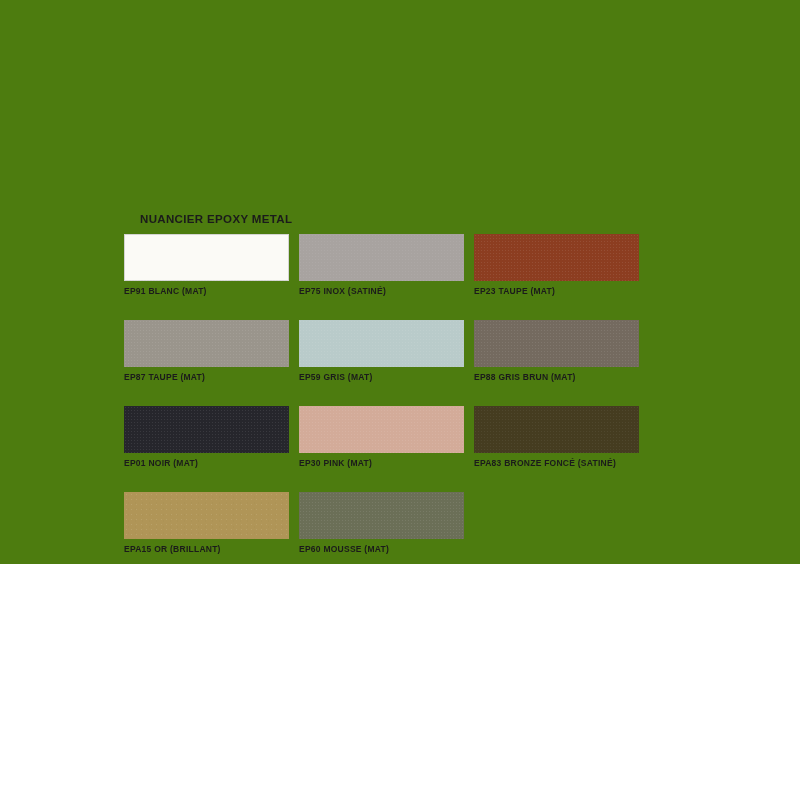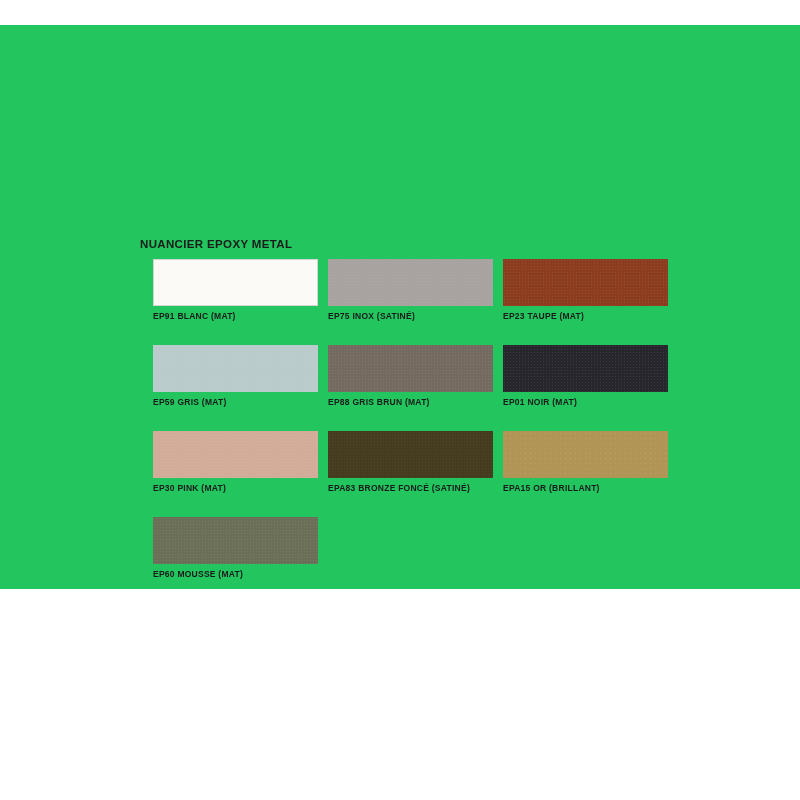--- a/index.html
+++ b/index.html
@@ -12,41 +12,40 @@
     height: 800px;
     overflow: hidden;
     font-family: "Liberation Sans", sans-serif;
     -webkit-font-smoothing: antialiased;
   }
 
   #sheet {
     position: relative;
     width: 800px;
     height: 564px;
-    background: #22c55e;
-    margin-top: 25px;
+    background: #4d7c0f;
   }
 
   
   #chart-title {
     position: absolute;
     left: 140px;
     top: 212px;
     font-size: 11.5px;
     font-weight: bold;
     letter-spacing: 0.35px;
     color: #1b1b1b;
     white-space: nowrap;
     line-height: 14px;
   }
 
   
   #swatch-grid {
     position: absolute;
-    left: 153px;
+    left: 124px;
     top: 234px;
     width: 520px;
     display: grid;
     grid-template-columns: repeat(3, 165px);
     column-gap: 10px;
     row-gap: 23px;
   }
 
   .swatch-cell {
     width: 165px;
@@ -113,20 +112,24 @@
       </div>
       <div class="swatch-cell">
         <span class="swatch-chip finish-satine" title="EP75 INOX (SATINÉ)" style="background-color: rgb(168, 163, 160);"></span>
         <span class="swatch-label">EP75 INOX (SATINÉ)</span>
       </div>
       <div class="swatch-cell">
         <span class="swatch-chip" title="EP23 BRIQUE (MAT)" style="background-color: rgb(140, 61, 32);"></span>
         <span class="swatch-label">EP23 TAUPE (MAT)</span>
       </div>
       <div class="swatch-cell">
+        <span class="swatch-chip" title="EP87 TAUPE (MAT)" style="background-color: rgb(154, 149, 140);"></span>
+        <span class="swatch-label">EP87 TAUPE (MAT)</span>
+      </div>
+      <div class="swatch-cell">
         <span class="swatch-chip" title="EP59 BLEU (MAT)" style="background-color: rgb(185, 203, 202);"></span>
         <span class="swatch-label">EP59 GRIS (MAT)</span>
       </div>
       <div class="swatch-cell">
         <span class="swatch-chip" title="EP88 GRIS BRUN (MAT)" style="background-color: rgb(116, 106, 95);"></span>
         <span class="swatch-label">EP88 GRIS BRUN (MAT)</span>
       </div>
       <div class="swatch-cell">
         <span class="swatch-chip" title="EP01 NOIR (MAT)" style="background-color: rgb(38, 38, 44);"></span>
         <span class="swatch-label">EP01 NOIR (MAT)</span>

